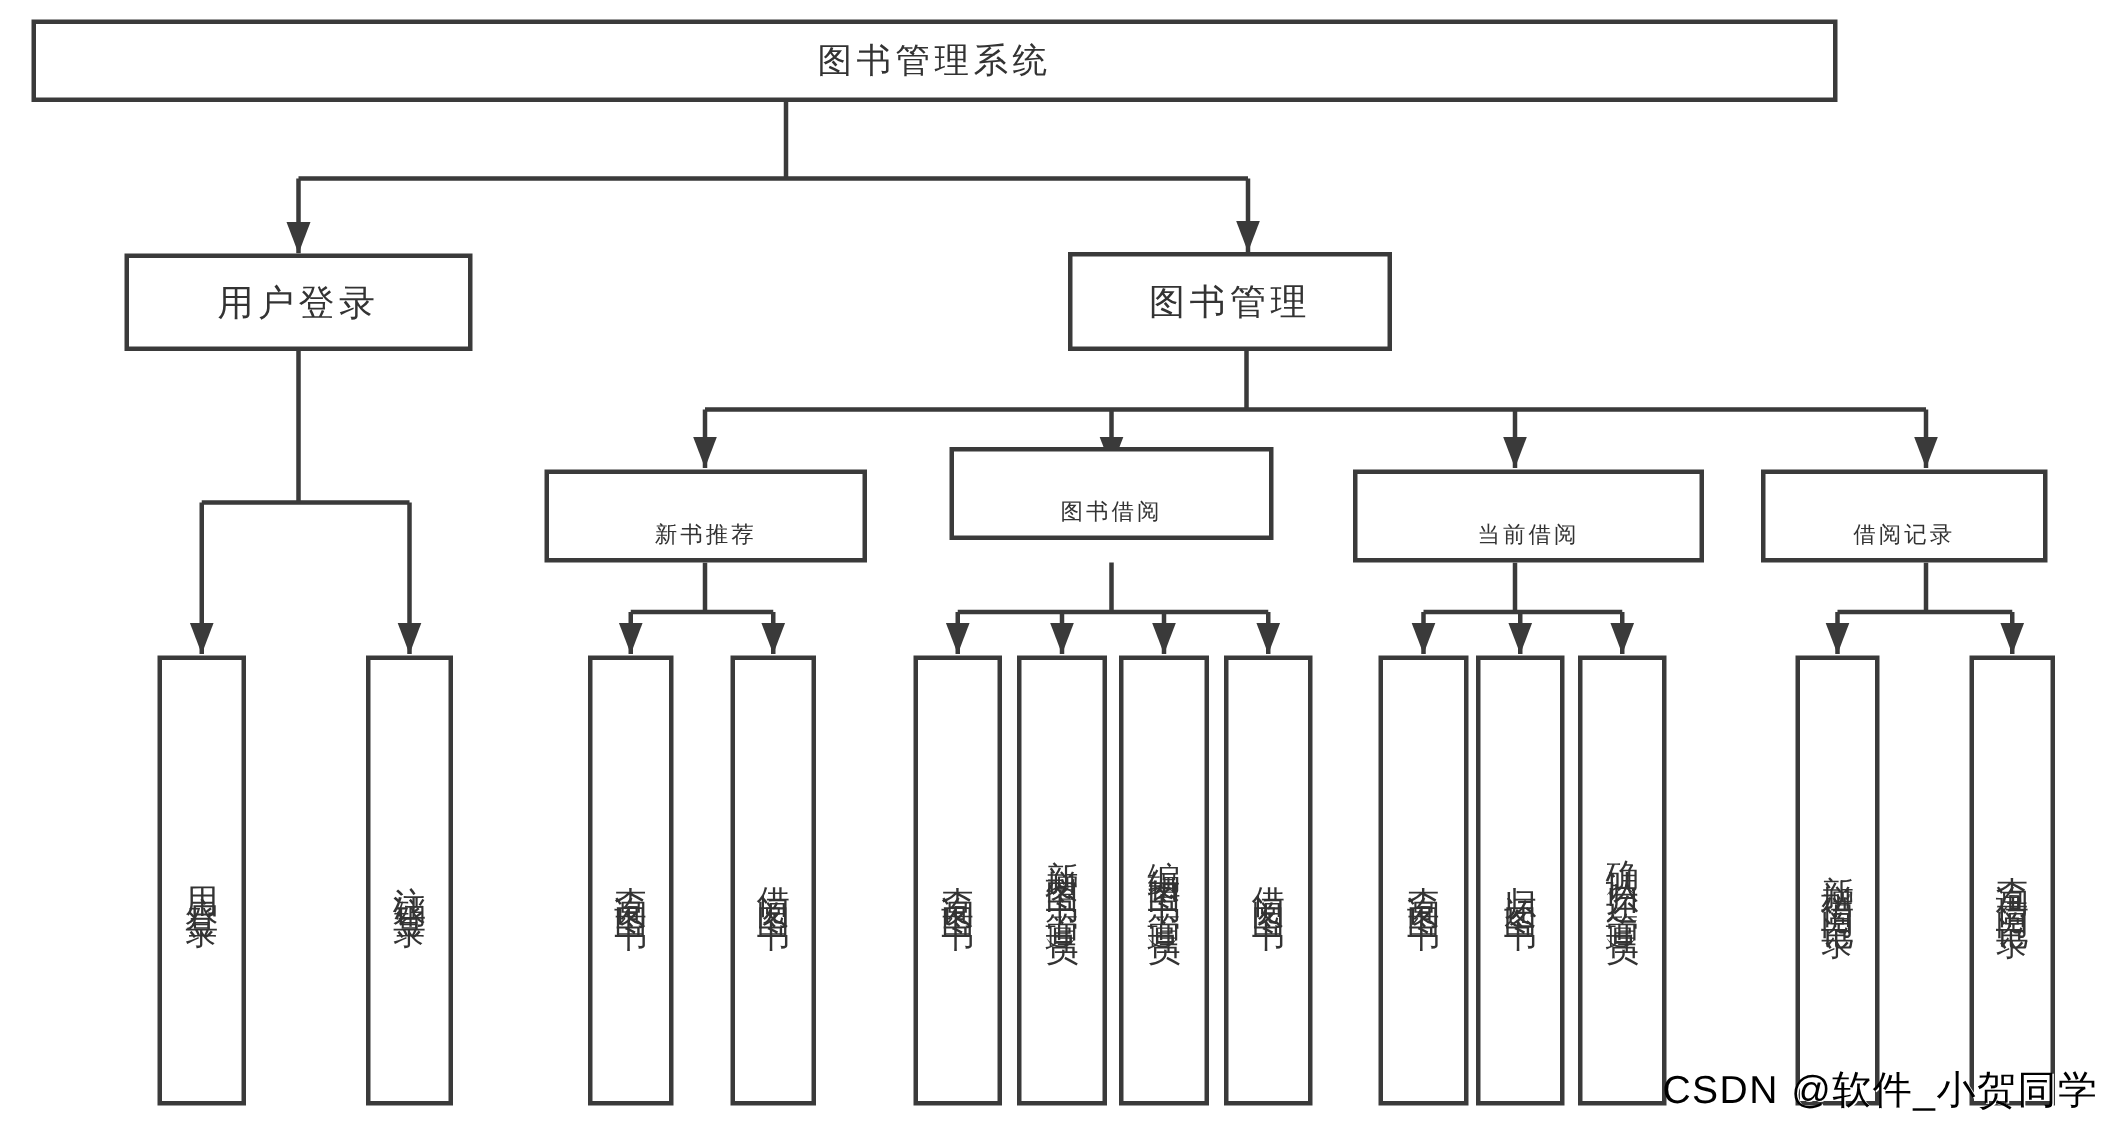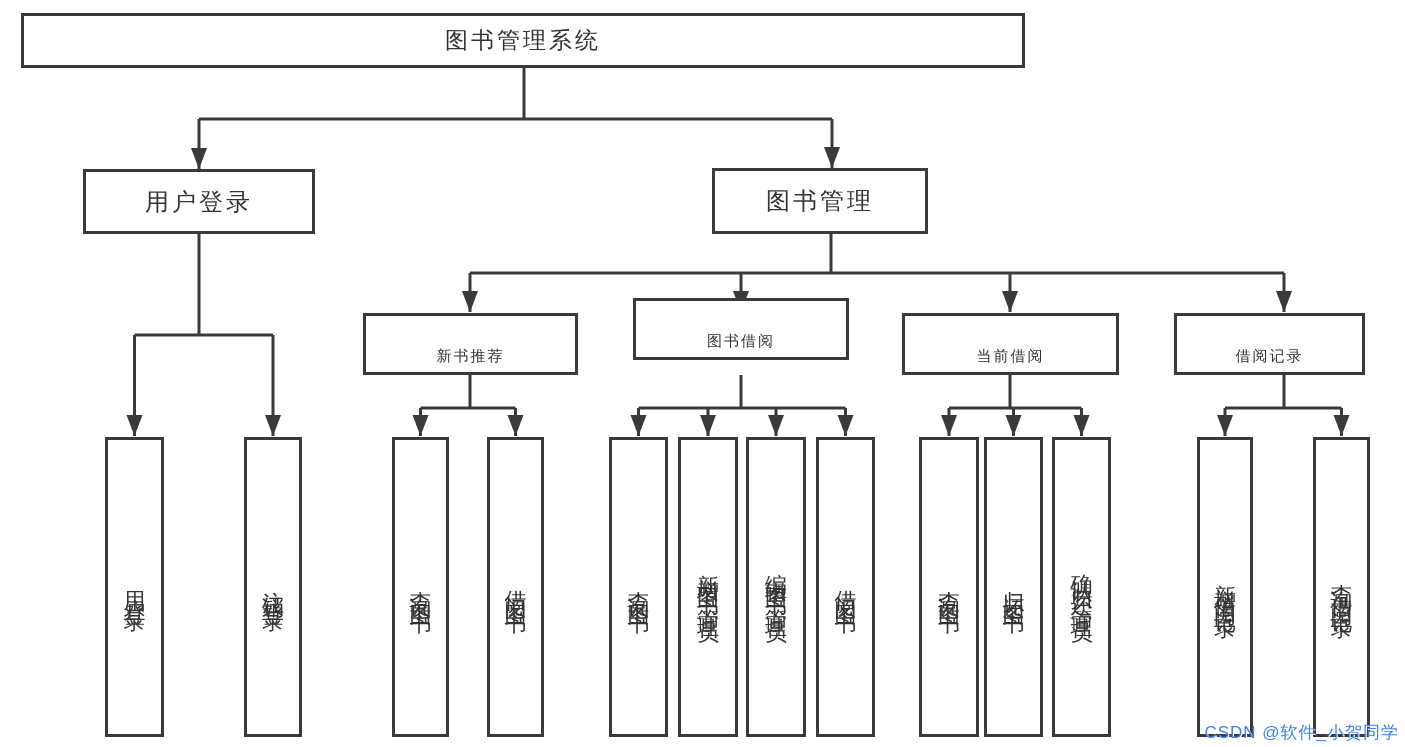--- a/index.html
+++ b/index.html
@@ -50,23 +50,23 @@
     writing-mode: vertical-rl;
     text-orientation: mixed;
     font-size: 22px;
     letter-spacing: 7px;
     line-height: 1;
   }
   #watermark {
     position: absolute;
     right: 6px;
     bottom: 3px;
-    font-size: 17px;
+    font-size: 26px;
     letter-spacing: 1px;
-    color: #3b82f6;
+    color: #000000;
     text-shadow: 1px 1px 0 #ffffff;
     white-space: nowrap;
   }
 </style>
 </head>
 <body>
 
 <div id="canvas">
 
   <svg id="wires" width="1405" height="747" viewBox="0 0 1405 747" xmlns="http://www.w3.org/2000/svg">
@@ -105,38 +105,38 @@
       <line x1="949" y1="408" x2="949" y2="436" marker-end="url(#arw)"></line>
       <line x1="1013.5" y1="408" x2="1013.5" y2="436" marker-end="url(#arw)"></line>
       <line x1="1081.5" y1="408" x2="1081.5" y2="436" marker-end="url(#arw)"></line>
 
       <path d="M1284 375 V408 M1225 408 H1341.5"></path>
       <line x1="1225" y1="408" x2="1225" y2="436" marker-end="url(#arw)"></line>
       <line x1="1341.5" y1="408" x2="1341.5" y2="436" marker-end="url(#arw)"></line>
     </g>
   </svg>
 
-  <div class="node root" style="left:21px; top:13px; width:1004px; height:55px;">
+  <div class="node root" style="left:21px; top:13px; width:1204px; height:55px;">
     <span>图书管理系统</span>
   </div>
 
   <div class="node h2" style="left:83px; top:169px; width:232px; height:65px;">
     <span>用户登录</span>
   </div>
   <div class="node h2" style="left:712px; top:168px; width:216px; height:66px;">
     <span>图书管理</span>
   </div>
 
   <div class="node h3" style="left:363px; top:313px; width:215px; height:62px;">
     <span>新书推荐</span>
   </div>
   <div class="node h3" style="left:633px; top:298px; width:216px; height:62px;">
     <span>图书借阅</span>
   </div>
-  <div class="node h3" style="left:902px; top:313px; width:217px; height:62px;">
+  <div class="node h3" style="left:902px; top:313px; width:234px; height:62px;">
     <span>当前借阅</span>
   </div>
   <div class="node h3" style="left:1174px; top:313px; width:191px; height:62px;">
     <span>借阅记录</span>
   </div>
 
   <div class="node v" style="left:105px; top:437px; width:59px; height:300px;">
     <span>用户登录</span>
   </div>
   <div class="node v" style="left:244px; top:437px; width:58px; height:300px;">

